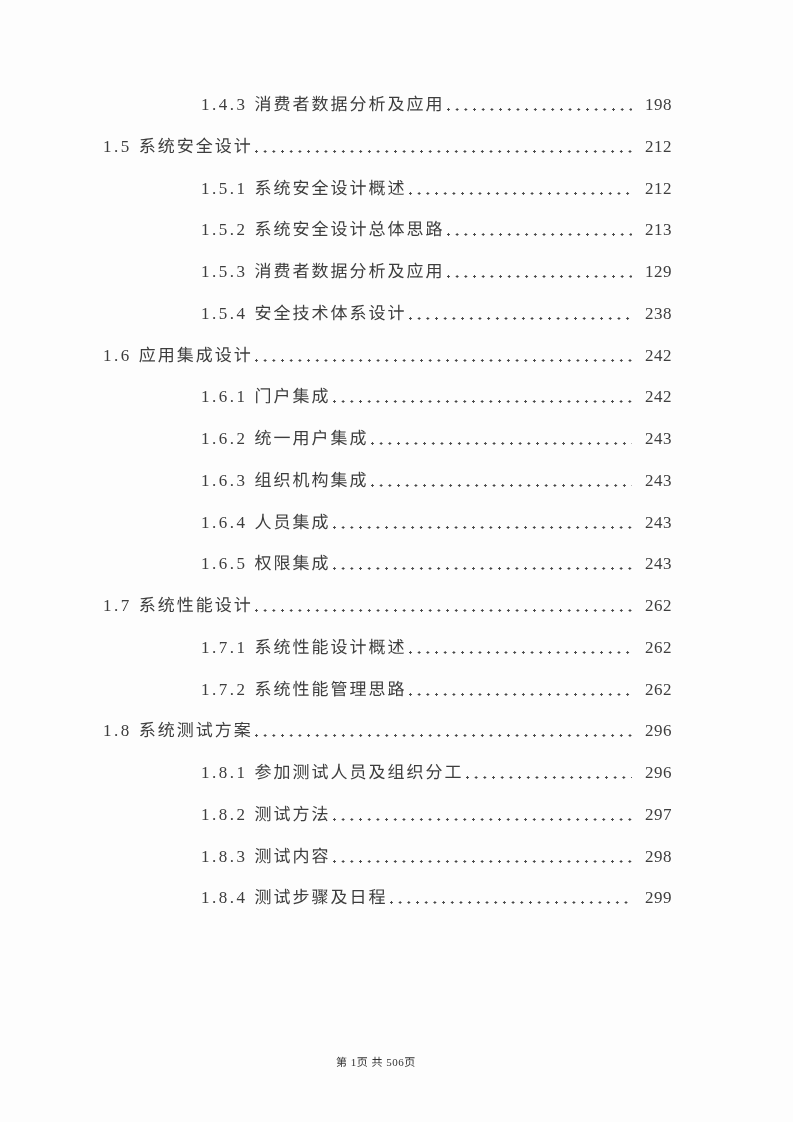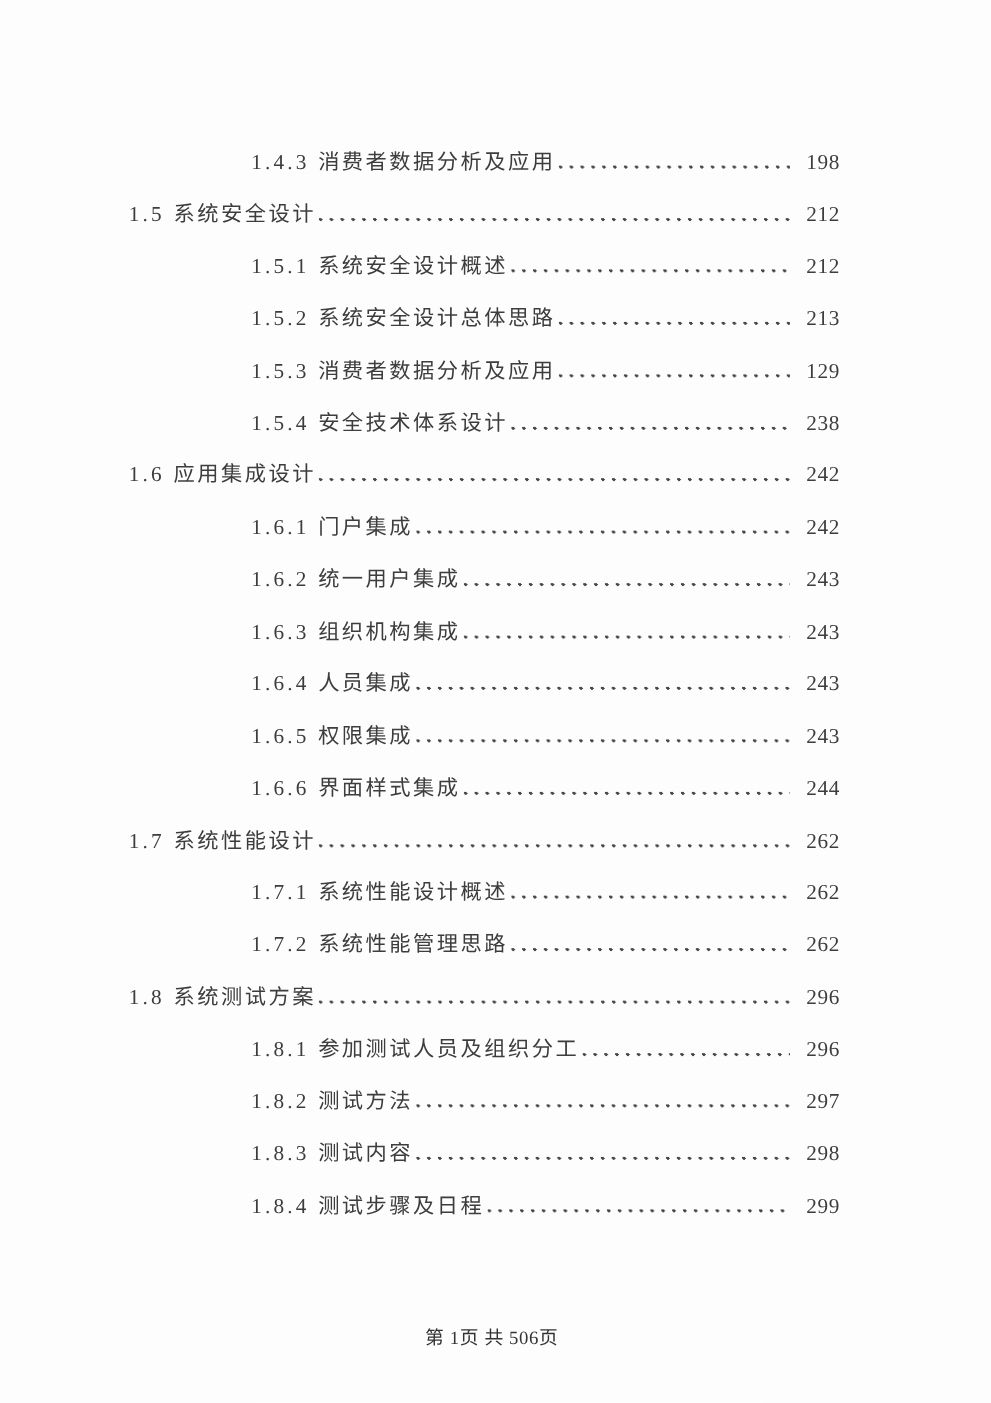--- a/index.html
+++ b/index.html
@@ -22,21 +22,21 @@
   }
   
   .toc-list {
     position: absolute;
     top: 96px;
     left: 0;
     right: 0;
   }
   .toc-row {
     display: flex;
-    align-items: flex-end;
+    align-items: flex-start;
     height: 41.75px;
     padding-right: 121px;
     color: #3d3d3d;
     font-size: 17px;
     line-height: 1;
     cursor: pointer;
   }
   .toc-row.level-2 { padding-left: 103px; }
   .toc-row.level-3 { padding-left: 201px; }
   .toc-num {
@@ -60,21 +60,21 @@
   .toc-page {
     min-width: 32px;
     text-align: right;
     letter-spacing: 0.5px;
   }
   
   .footer {
     position: absolute;
     top: 1041px;
     left: 323px;
-    font-size: 15px;
+    font-size: 11px;
     color: #333333;
     letter-spacing: 0.5px;
     white-space: pre;
     font-family: "Liberation Serif", "DejaVu Serif", serif;
   }
   
   .watermark {
     position: absolute;
     right: 13px;
     bottom: 11px;
@@ -167,26 +167,20 @@
     <span class="toc-title">人员集成</span>
     <span class="toc-leader"></span>
     <span class="toc-page">243</span>
   </div>
       <div class="toc-row level-3">
     <span class="toc-num">1.6.5</span>
     <span class="toc-title">权限集成</span>
     <span class="toc-leader"></span>
     <span class="toc-page">243</span>
   </div>
-      <div class="toc-row level-3">
-    <span class="toc-num">1.6.6</span>
-    <span class="toc-title">界面样式集成</span>
-    <span class="toc-leader"></span>
-    <span class="toc-page">244</span>
-  </div>
       <div class="toc-row level-2">
     <span class="toc-num">1.7</span>
     <span class="toc-title">系统性能设计</span>
     <span class="toc-leader"></span>
     <span class="toc-page">262</span>
   </div>
       <div class="toc-row level-3">
     <span class="toc-num">1.7.1</span>
     <span class="toc-title">系统性能设计概述</span>
     <span class="toc-leader"></span>

